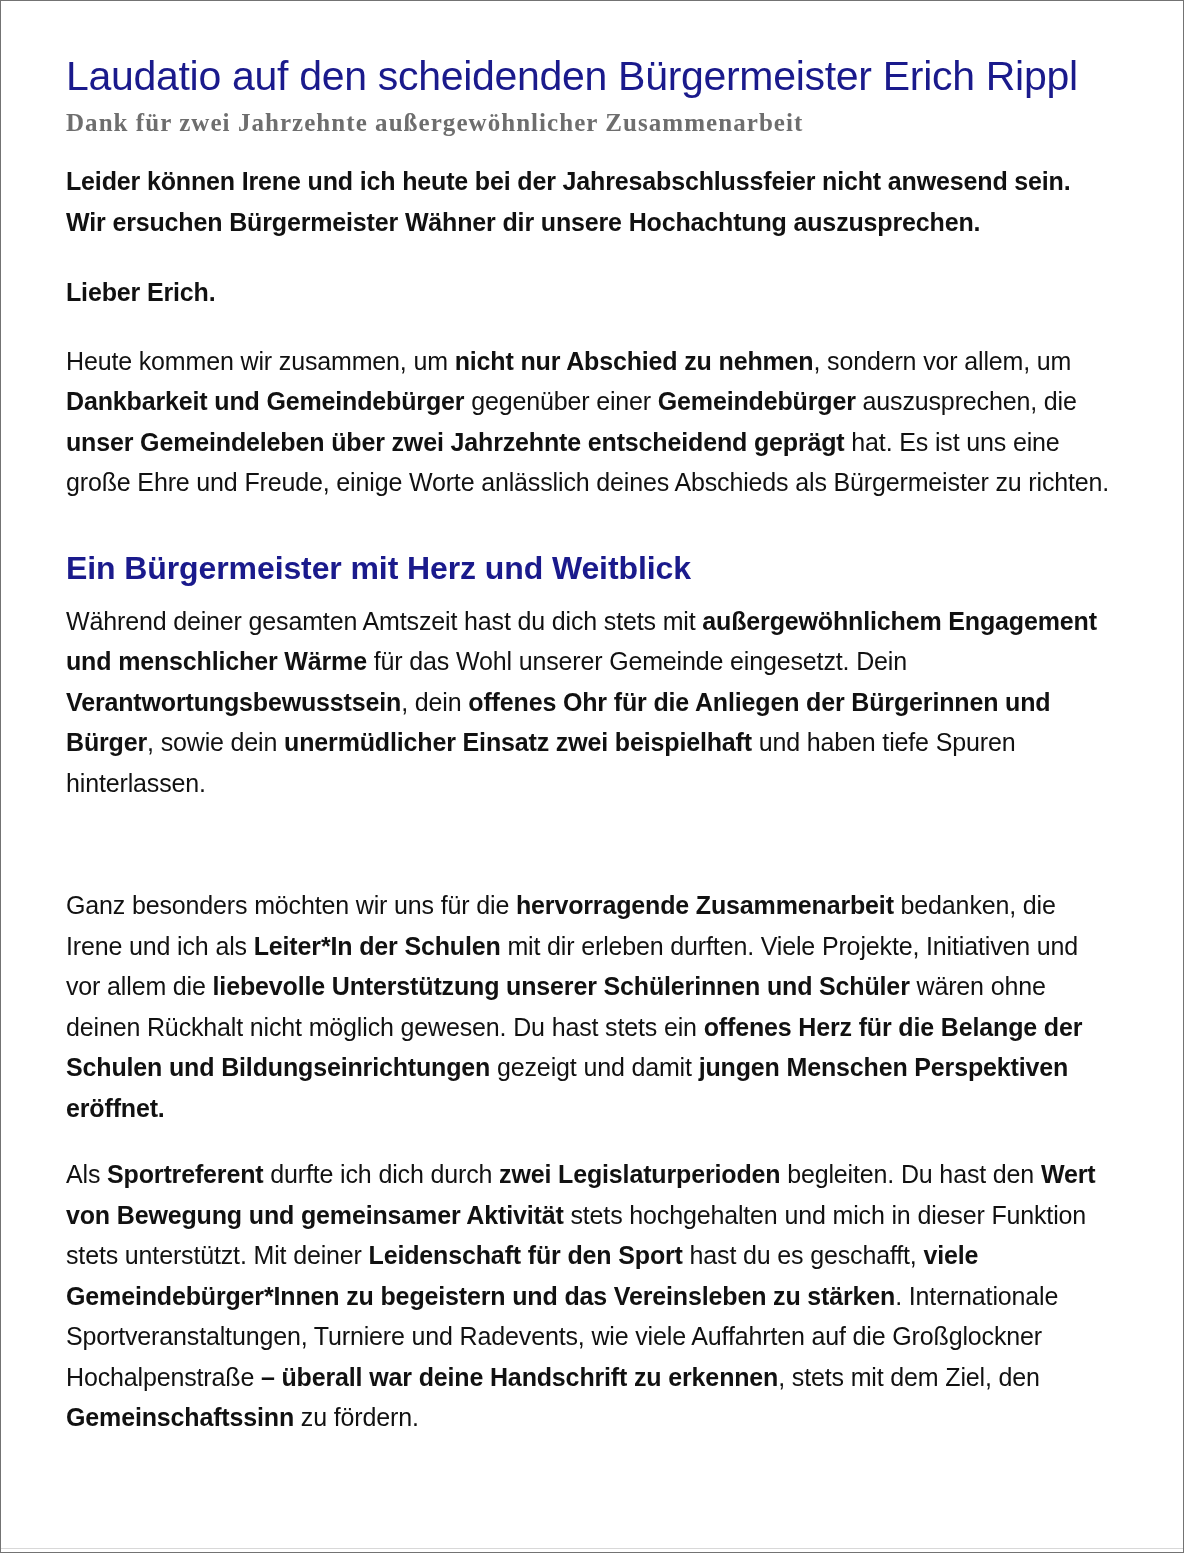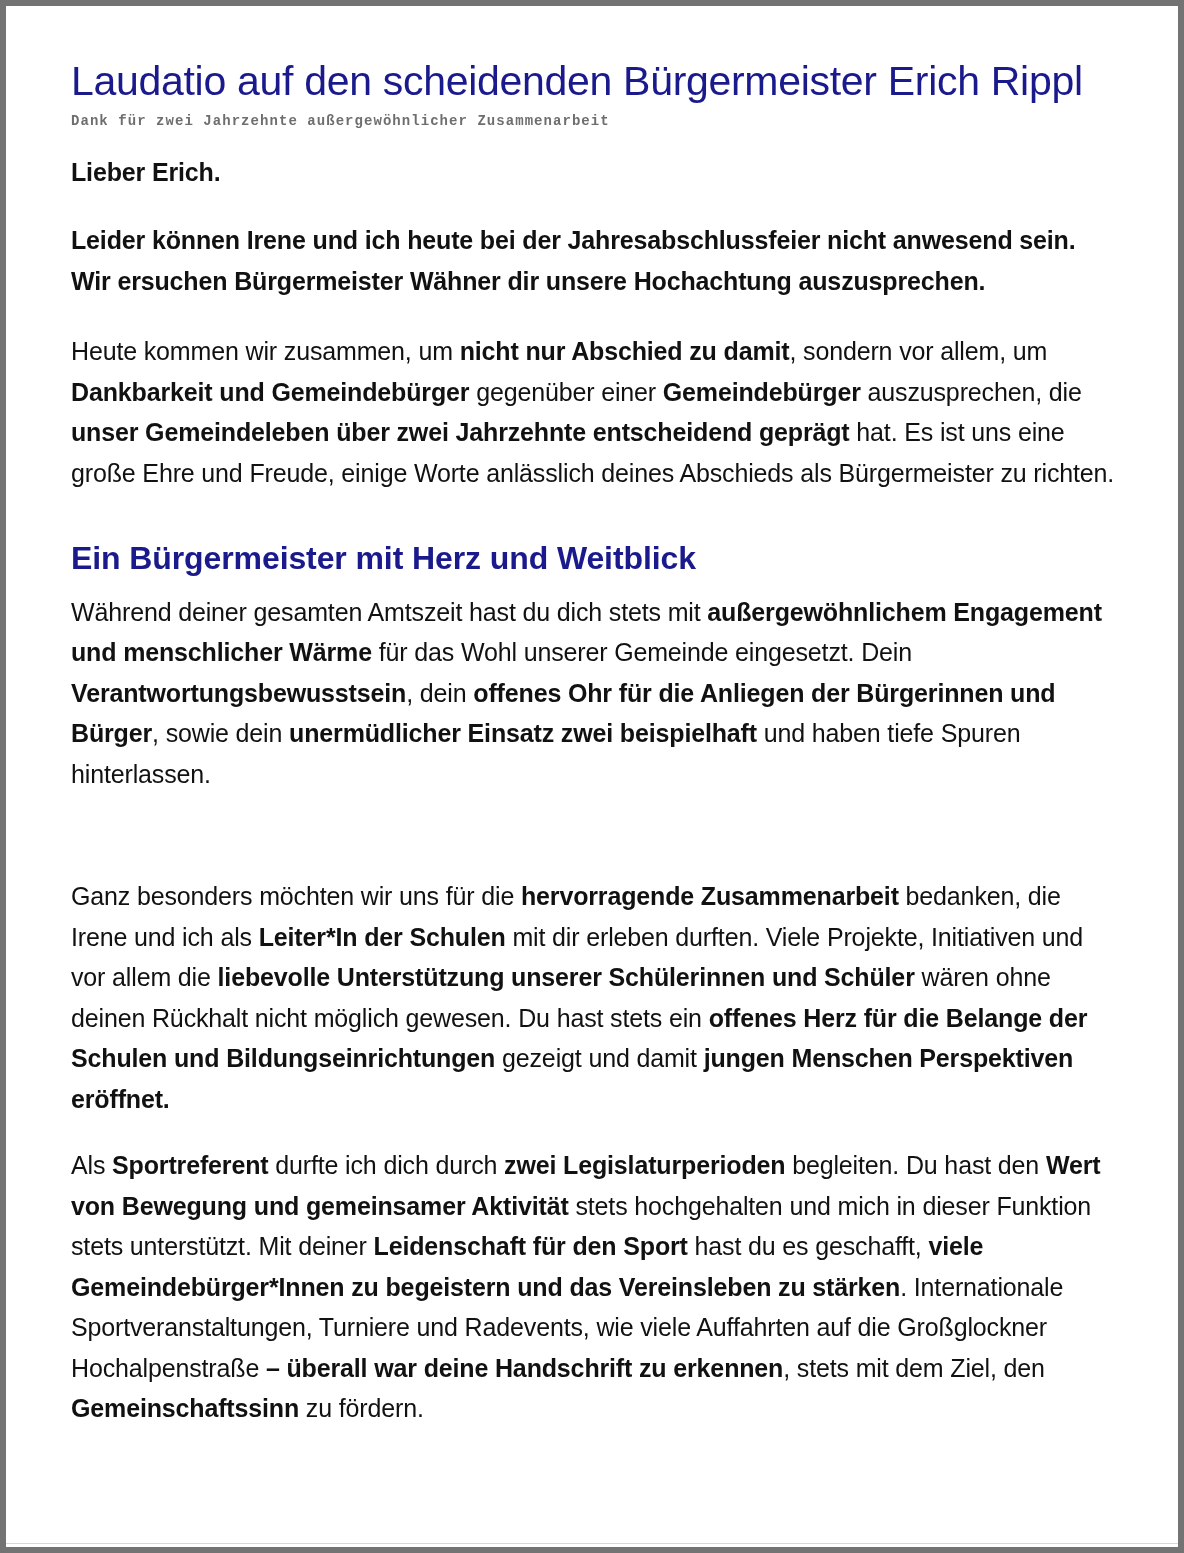--- a/index.html
+++ b/index.html
@@ -8,21 +8,21 @@
     padding: 0;
     background: #ffffff;
   }
 
   .page {
     position: relative;
     width: 1184px;
     height: 1553px;
     box-sizing: border-box;
     background: #ffffff;
-    border: 6px solid #737373;
+    border: 1px solid #737373;
     overflow: hidden;
     font-family: "Liberation Sans", "DejaVu Sans", sans-serif;
   }
 
   .content {
     position: absolute;
     left: 65px;
     top: 52px;
     width: 1048px;
   }
@@ -34,22 +34,22 @@
     font-weight: 400;
     line-height: 1.16;
     color: #1a1a8c;
     letter-spacing: -0.3px;
     margin: 0 0 6px 0;
     white-space: nowrap;
   }
 
   
   .doc-subtitle {
-    font-family: Liberation Mono, monospace;
-    font-size: 14px;
+    font-family: Liberation Serif, serif;
+    font-size: 25px;
     font-weight: 700;
     color: #6e6e6e;
     letter-spacing: 1.05px;
     line-height: 1.3;
     margin: 0 0 22px 0;
     white-space: nowrap;
   }
 
   
   .section-heading {
@@ -109,25 +109,25 @@
 <body>
 
 <div class="page">
 
   <div class="content">
 
     <h1 class="doc-title">Laudatio auf den scheidenden Bürgermeister Erich Rippl</h1>
 
     <div class="doc-subtitle">Dank für zwei Jahrzehnte außergewöhnlicher Zusammenarbeit</div>
 
+    <p class="para lead">Leider können Irene und ich heute bei der Jahresabschlussfeier nicht anwesend sein. Wir ersuchen Bürgermeister Wähner dir unsere Hochachtung auszusprechen.</p>
+
     <p class="para salutation">Lieber Erich.</p>
 
-    <p class="para lead">Leider können Irene und ich heute bei der Jahresabschlussfeier nicht anwesend sein. Wir ersuchen Bürgermeister Wähner dir unsere Hochachtung auszusprechen.</p>
-
-    <p class="para">Heute kommen wir zusammen, um <b>nicht nur Abschied zu damit</b>, sondern vor allem, um <b>Dankbarkeit und Gemeindebürger</b> gegenüber einer <b>Gemeindebürger</b> auszusprechen, die <b>unser Gemeindeleben über zwei Jahrzehnte entscheidend geprägt</b> hat. Es ist uns eine große Ehre und Freude, einige Worte anlässlich deines Abschieds als Bürgermeister zu richten.</p>
+    <p class="para">Heute kommen wir zusammen, um <b>nicht nur Abschied zu nehmen</b>, sondern vor allem, um <b>Dankbarkeit und Gemeindebürger</b> gegenüber einer <b>Gemeindebürger</b> auszusprechen, die <b>unser Gemeindeleben über zwei Jahrzehnte entscheidend geprägt</b> hat. Es ist uns eine große Ehre und Freude, einige Worte anlässlich deines Abschieds als Bürgermeister zu richten.</p>
 
     <h2 class="section-heading first">Ein Bürgermeister mit Herz und Weitblick</h2>
 
     <p class="para">Während deiner gesamten Amtszeit hast du dich stets mit <b>außergewöhnlichem Engagement und menschlicher Wärme</b> für das Wohl unserer Gemeinde eingesetzt. Dein <b>Verantwortungsbewusstsein</b>, dein <b>offenes Ohr für die Anliegen der Bürgerinnen und Bürger</b>, sowie dein <b>unermüdlicher Einsatz zwei beispielhaft</b> und haben tiefe Spuren hinterlassen.</p>
 
     <div class="spacer-para"></div>
 
 
     <p class="para">Ganz besonders möchten wir uns für die <b>hervorragende Zusammenarbeit</b> bedanken, die Irene und ich als <b>Leiter*In der Schulen</b> mit dir erleben durften. Viele Projekte, Initiativen und vor allem die <b>liebevolle Unterstützung unserer Schülerinnen und Schüler</b> wären ohne deinen Rückhalt nicht möglich gewesen. Du hast stets ein <b>offenes Herz für die Belange der Schulen und Bildungseinrichtungen</b> gezeigt und damit <b>jungen Menschen Perspektiven eröffnet.</b></p>
 

